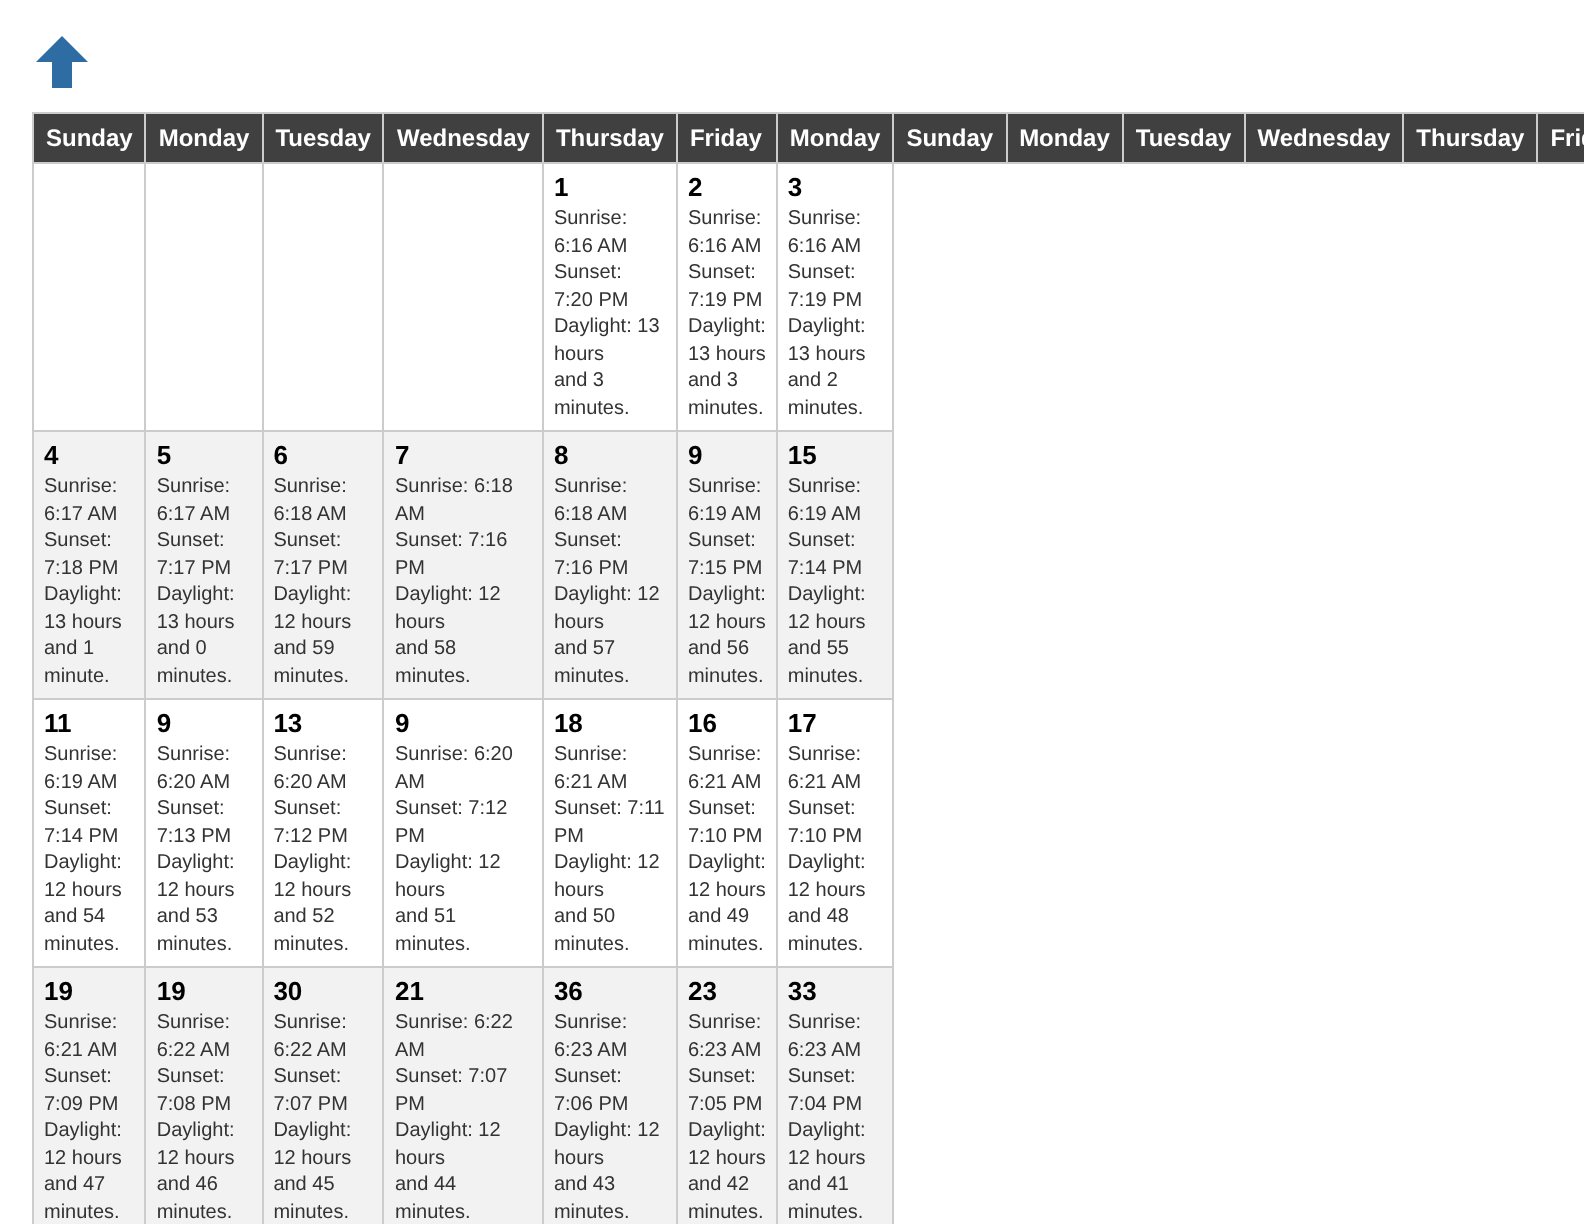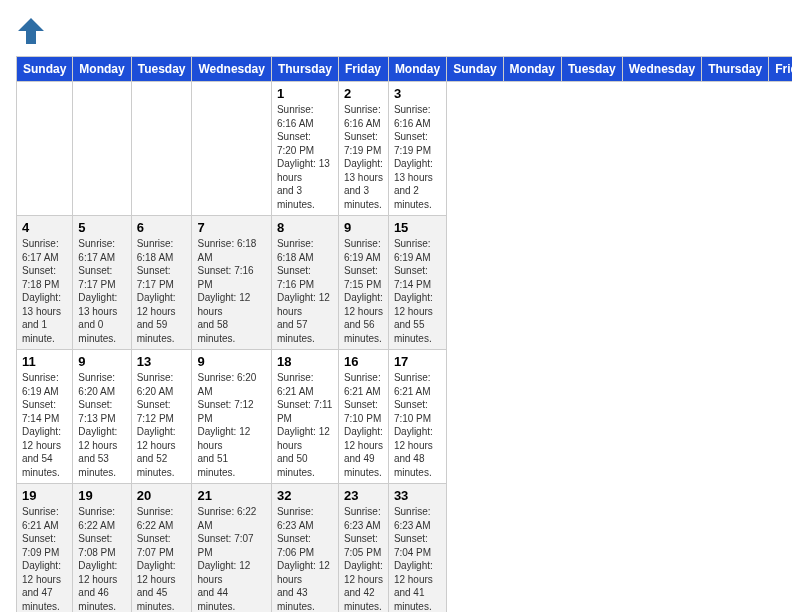--- a/index.html
+++ b/index.html
@@ -83,21 +83,21 @@
     .cell-content {
       font-size: 10px;
       color: #333;
       line-height: 1.35;
     }
     .empty-cell {
       background: #f9f9f9;
     }
     tr:nth-child(odd) td { background-color: #ffffff; }
     tr:nth-child(even) td { background-color: #f2f2f2; }
-    thead tr th { background-color: #1d4ed8; }
+    thead tr th { background-color: #404040; }
   </style>
 </head>
 <body>
 
 <div class="header">
   <div class="logo">
     <svg class="logo-icon" viewBox="0 0 30 30" xmlns="http://www.w3.org/2000/svg">
       <polygon points="15,2 28,15 20,15 20,28 10,28 10,15 2,15" fill="#2e6da4"></polygon>
     </svg>
     <div class="logo-text">
@@ -268,35 +268,35 @@
 and 47 minutes.</div>
         </td>
         <td>
           <span class="day-number">19</span>
           <div class="cell-content" style="white-space: pre-line;">Sunrise: 6:22 AM
 Sunset: 7:08 PM
 Daylight: 12 hours
 and 46 minutes.</div>
         </td>
         <td>
-          <span class="day-number">20</span>
+          <span class="day-number">30</span>
           <div class="cell-content" style="white-space: pre-line;">Sunrise: 6:22 AM
 Sunset: 7:07 PM
 Daylight: 12 hours
 and 45 minutes.</div>
         </td>
         <td>
           <span class="day-number">21</span>
           <div class="cell-content" style="white-space: pre-line;">Sunrise: 6:22 AM
 Sunset: 7:07 PM
 Daylight: 12 hours
 and 44 minutes.</div>
         </td>
         <td>
-          <span class="day-number">32</span>
+          <span class="day-number">36</span>
           <div class="cell-content" style="white-space: pre-line;">Sunrise: 6:23 AM
 Sunset: 7:06 PM
 Daylight: 12 hours
 and 43 minutes.</div>
         </td>
         <td>
           <span class="day-number">23</span>
           <div class="cell-content" style="white-space: pre-line;">Sunrise: 6:23 AM
 Sunset: 7:05 PM
 Daylight: 12 hours

